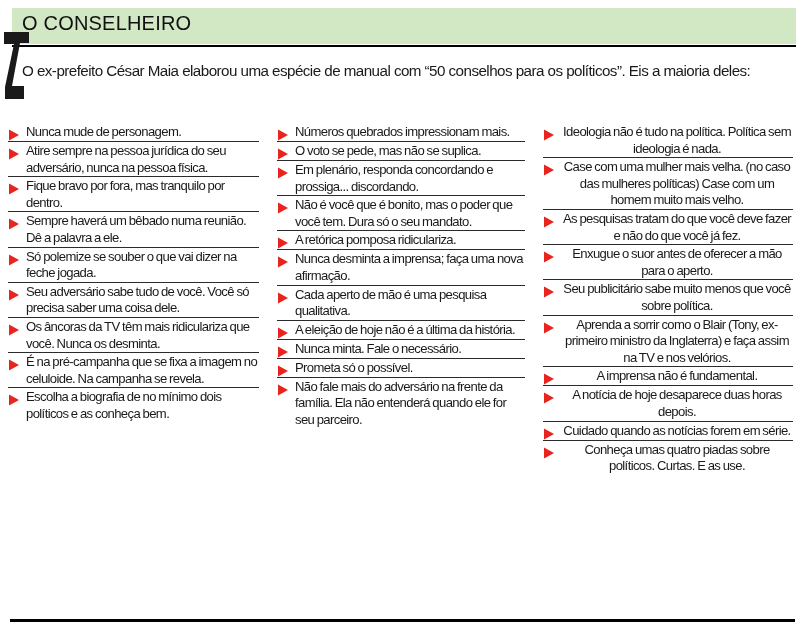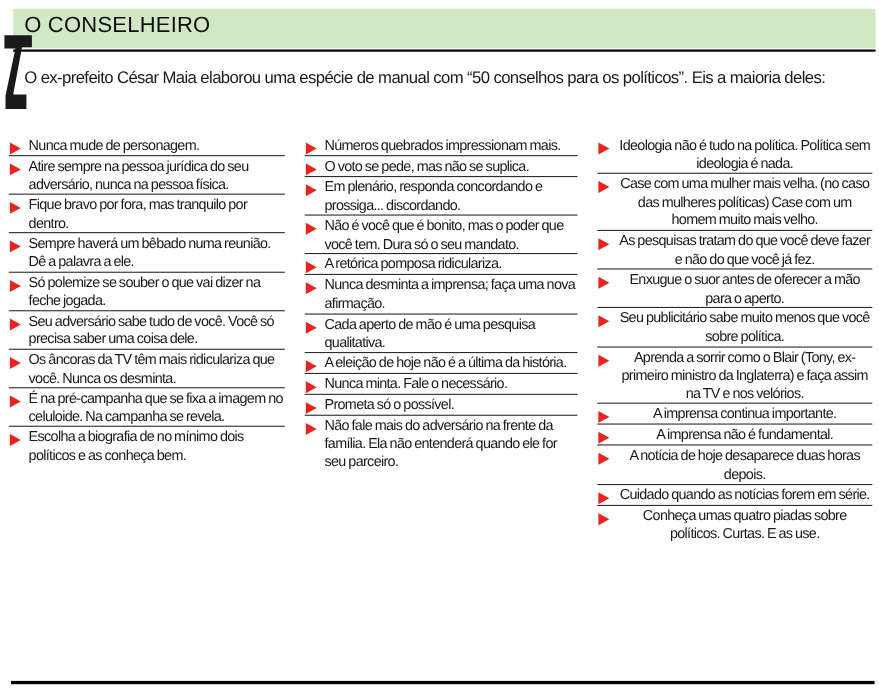--- a/index.html
+++ b/index.html
@@ -353,28 +353,20 @@
           </svg>
         </span>
         <span class="advice-text">Aprenda a sorrir como o Blair (Tony, ex-primeiro ministro da Inglaterra) e faça assim na TV e nos velórios.</span>
       </div>
       <div class="advice-item">
         <span class="bullet">
           <svg width="12" height="12" viewBox="0 0 12 12" xmlns="http://www.w3.org/2000/svg">
             <path d="M1 0.6 L11 6 L1 11.4 Z" fill="#e8241f"></path>
           </svg>
         </span>
-        <span class="advice-text">A imprensa continua importante.</span>
-      </div>
-      <div class="advice-item">
-        <span class="bullet">
-          <svg width="12" height="12" viewBox="0 0 12 12" xmlns="http://www.w3.org/2000/svg">
-            <path d="M1 0.6 L11 6 L1 11.4 Z" fill="#e8241f"></path>
-          </svg>
-        </span>
         <span class="advice-text">A imprensa não é fundamental.</span>
       </div>
       <div class="advice-item">
         <span class="bullet">
           <svg width="12" height="12" viewBox="0 0 12 12" xmlns="http://www.w3.org/2000/svg">
             <path d="M1 0.6 L11 6 L1 11.4 Z" fill="#e8241f"></path>
           </svg>
         </span>
         <span class="advice-text">A notícia de hoje desaparece duas horas depois.</span>
       </div>

